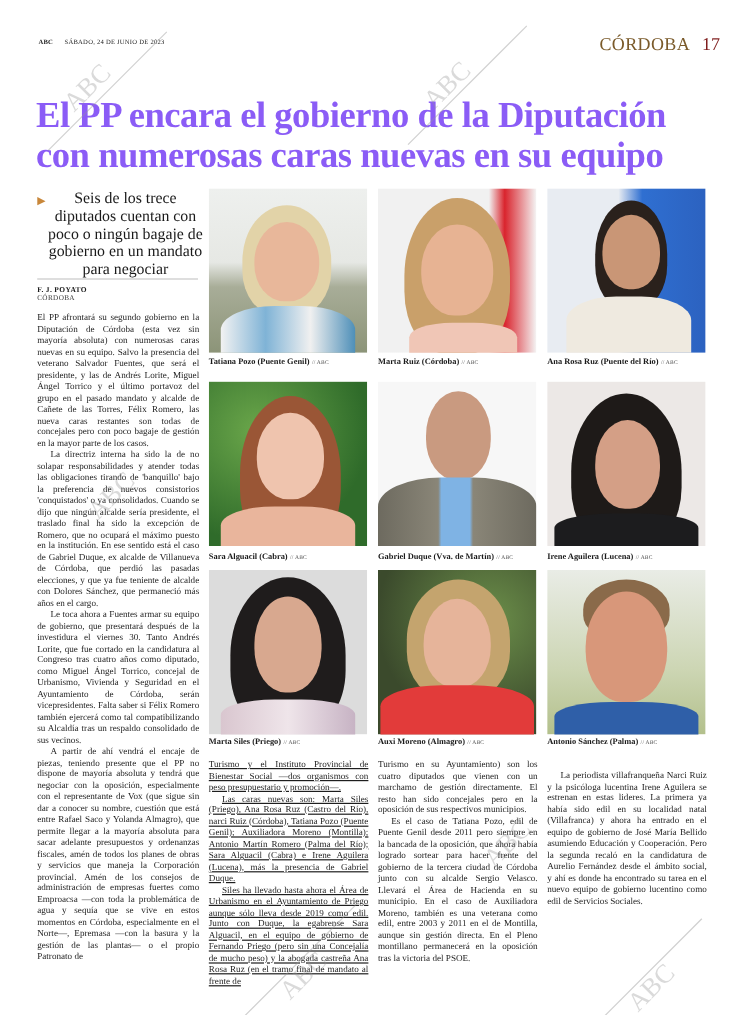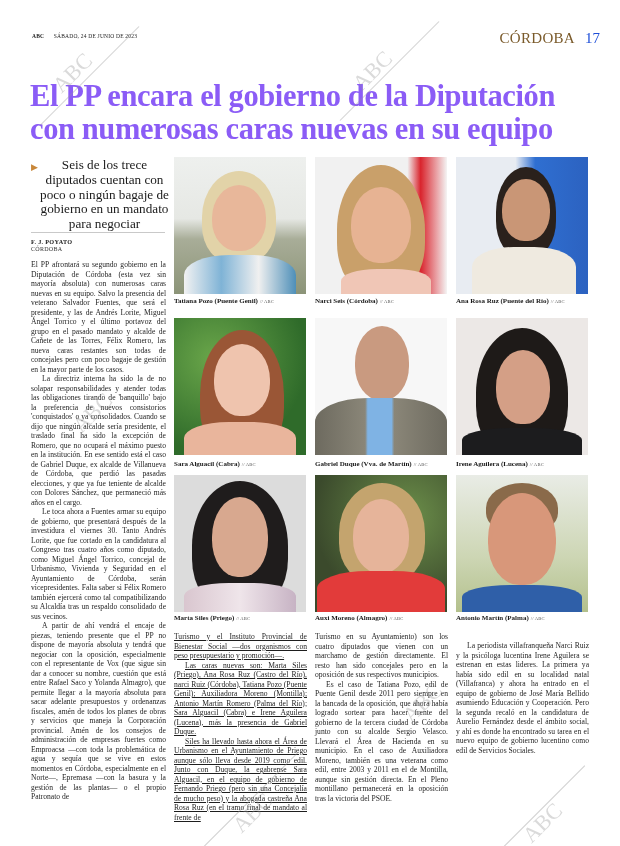--- a/index.html
+++ b/index.html
@@ -3,21 +3,21 @@
 <meta charset="utf-8">
 <style>
   * { box-sizing: border-box; margin: 0; padding: 0; }
   html, body { width: 620px; height: 846px; background: #ffffff; overflow: hidden; }
   body { position: relative; font-family: "DejaVu Serif", "Liberation Serif", serif; color: #1a1a1a; }
 
   .header-left { position: absolute; left: 32px; top: 33px; font-size: 5.5px; letter-spacing: 0.2px; color: #222; font-family: "Liberation Serif", serif; }
   .header-left .brand { font-weight: bold; margin-right: 8px; }
   .header-right { position: absolute; right: 20px; top: 29px; font-family: "Liberation Serif", serif; }
   .header-right .section { font-size: 15px; color: #7a5a2a; letter-spacing: 0.3px; }
-  .header-right .page { font-size: 15px; color: #1d4ed8; margin-left: 6px; text-align: center; }
+  .header-right .page { font-size: 15px; color: #7f1d1d; margin-left: 6px; text-align: center; }
 
   .headline { position: absolute; left: 30px; top: 80px; width: 570px; font-family: "Liberation Serif", serif; font-weight: bold; font-size: 30.5px; line-height: 33px; color: #8b5cf6; letter-spacing: -0.4px; }
 
   .subhead { position: absolute; left: 31px; top: 158px; width: 138px; font-family: "Liberation Serif", serif; font-size: 13.2px; line-height: 14.8px; color: #1a1a1a; }
   .subhead .bullet { color: #c8873a; font-size: 9px; position: absolute; left: 0; top: 2px; }
   .subhead .txt { display: block; padding-left: 9px; text-align: center; }
 
   .rule { position: absolute; left: 31px; top: 232px; width: 134px; height: 1px; background: #c9c9c9; }
   .byline { position: absolute; left: 31px; top: 238px; font-family: "Liberation Serif", serif; }
   .byline .author { font-size: 6.2px; font-weight: bold; display: block; letter-spacing: 0.3px; }
@@ -87,21 +87,21 @@
   <span>Tatiana Pozo (Puente Genil)</span><span class="credit">// ABC</span>
 </div>
 
 <div class="photo" style="left:315px; top:157px;">
   <div class="bg" style="background: linear-gradient(90deg,#f1f1f1 0%,#f1f1f1 70%,#d9242d 80%,#f4f4f4 100%);"></div>
   <div class="hair" style="left:22px; top:8px; width:88px; height:130px; background:#c9a06a;"></div>
   <div class="head" style="left:36px; top:30px; width:60px; height:76px; background:#e7b393;"></div>
   <div class="body" style="left:26px; top:112px; width:90px; height:30px; background:#f0c6b6;"></div>
 </div>
 <div class="caption" style="left:315px; top:297px;">
-  <span>Narci Seis (Córdoba)</span><span class="credit">// ABC</span>
+  <span>Marta Ruiz (Córdoba)</span><span class="credit">// ABC</span>
 </div>
 
 <div class="photo" style="left:456px; top:157px;">
   <div class="bg" style="background: linear-gradient(90deg,#e8ecf2 0%,#e8ecf2 45%,#2f6fd1 60%,#2c62c0 100%);"></div>
   <div class="hair" style="left:40px; top:10px; width:60px; height:90px; background:#2a211c;"></div>
   <div class="head" style="left:46px; top:22px; width:48px; height:62px; background:#c99676;"></div>
   <div class="body" style="left:16px; top:90px; width:104px; height:50px; background:#efeae0;"></div>
 </div>
 <div class="caption" style="left:456px; top:297px;">
   <span>Ana Rosa Ruz (Puente del Río)</span><span class="credit">// ABC</span>
@@ -156,21 +156,21 @@
   <span>Auxi Moreno (Almagro)</span><span class="credit">// ABC</span>
 </div>
 
 <div class="photo" style="left:456px; top:475px;">
   <div class="bg" style="background: linear-gradient(180deg,#e9ece6 0%,#cdd6b4 60%,#b3c08c 100%);"></div>
   <div class="hair" style="left:30px; top:8px; width:72px; height:50px; background:#8a6a4a;"></div>
   <div class="head" style="left:32px; top:18px; width:68px; height:92px; background:#d8977a;"></div>
   <div class="body" style="left:6px; top:110px; width:120px; height:30px; background:#2f5fa8;"></div>
 </div>
 <div class="caption" style="left:456px; top:614px;">
-  <span>Antonio Martín (Palma)</span><span class="credit">// ABC</span>
+  <span>Antonio Sánchez (Palma)</span><span class="credit">// ABC</span>
 </div>
 
 <div class="col col2">
   <p class="noindent">Turismo y el Instituto Provincial de Bienestar Social —dos organismos con peso presupuestario y promoción—.</p>
   <p>Las caras nuevas son: Marta Siles (Priego), Ana Rosa Ruz (Castro del Río), narci Ruiz (Córdoba), Tatiana Pozo (Puente Genil); Auxiliadora Moreno (Montilla); Antonio Martín Romero (Palma del Río); Sara Alguacil (Cabra) e Irene Aguilera (Lucena), más la presencia de Gabriel Duque.</p>
   <p>Siles ha llevado hasta ahora el Área de Urbanismo en el Ayuntamiento de Priego aunque sólo lleva desde 2019 como edil. Junto con Duque, la egabrense Sara Alguacil, en el equipo de gobierno de Fernando Priego (pero sin una Concejalía de mucho peso) y la abogada castreña Ana Rosa Ruz (en el tramo final de mandato al frente de</p>
 </div>
 
 <div class="col col3">
   <p class="noindent">Turismo en su Ayuntamiento) son los cuatro diputados que vienen con un marchamo de gestión directamente. El resto han sido concejales pero en la oposición de sus respectivos municipios.</p>

